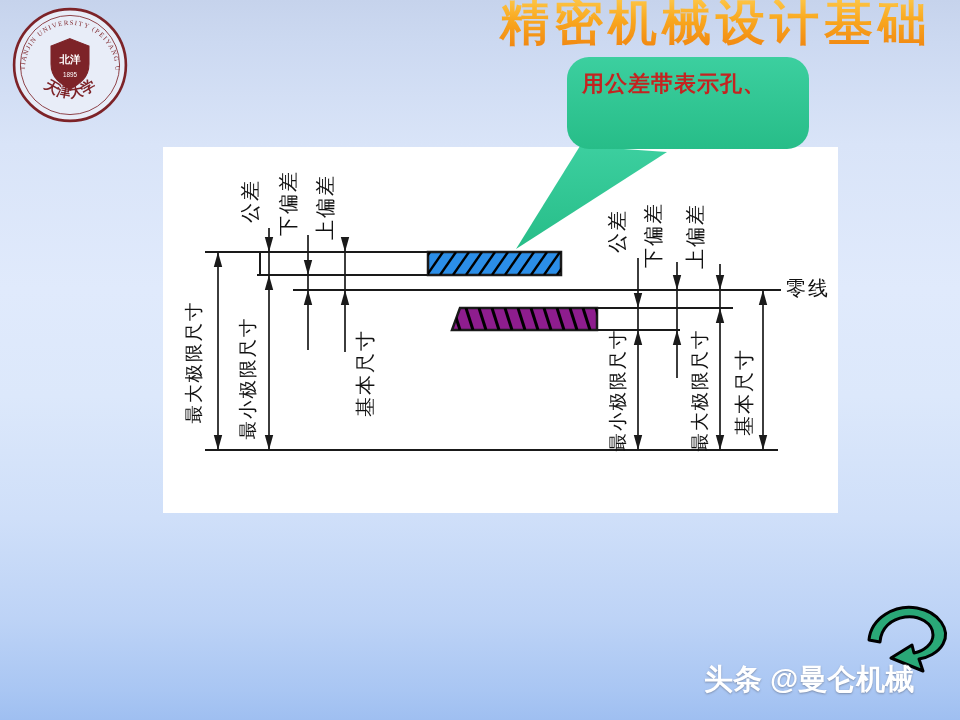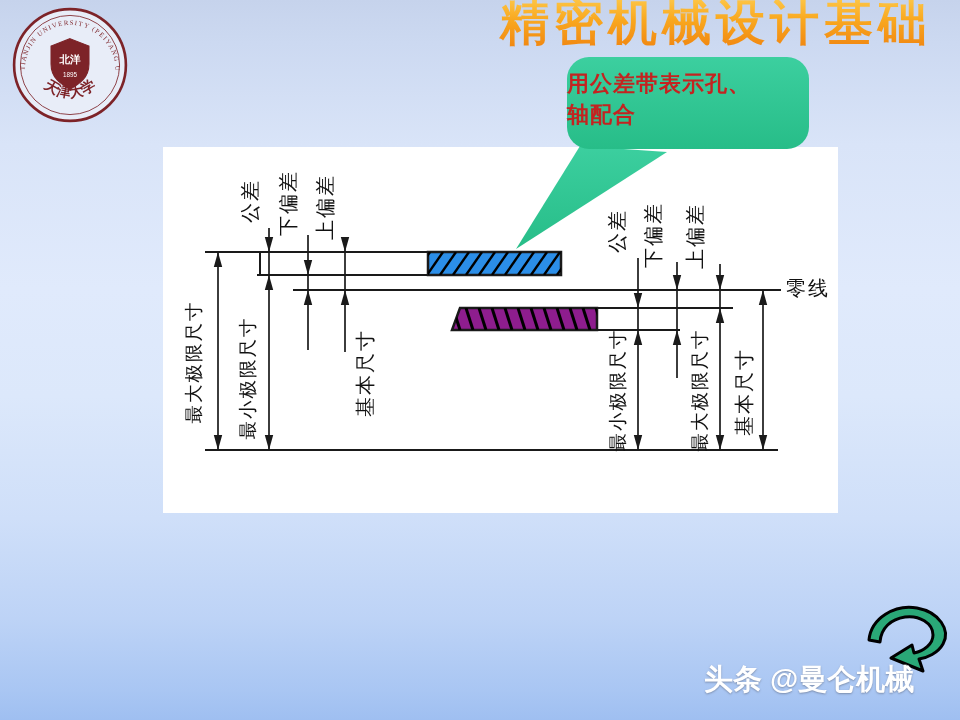--- a/index.html
+++ b/index.html
@@ -15,21 +15,21 @@
     background:linear-gradient(180deg,#ffd257 0%,#f9a81f 45%,#ee7d0d 100%);
     -webkit-background-clip:text;background-clip:text;color:transparent;
     z-index:6;
   }
   .seal{position:absolute;left:12px;top:7px;width:116px;height:116px;z-index:6;}
   .panel{position:absolute;left:163px;top:147px;width:675px;height:366px;background:#ffffff;z-index:1;}
   .layer{position:absolute;left:0;top:0;width:960px;height:720px;pointer-events:none;}
   .diagram-layer{z-index:2;}
   .callout-layer{z-index:3;}
   .callout-text{
-    position:absolute;left:567px;top:68px;width:214px;text-align:left;z-index:4;
+    position:absolute;left:567px;top:68px;width:214px;text-align:center;z-index:4;
     font-weight:bold;font-size:22px;line-height:31px;letter-spacing:1px;
     font-family:"Liberation Serif",serif;
   }
   .brand{position:absolute;left:704px;top:660px;width:212px;z-index:6;}
   .brand-text{
     font-size:29px;font-weight:bold;color:#ffffff;white-space:nowrap;
     text-shadow:0 1px 2px rgba(100,110,135,.65);
     font-family:"Liberation Sans",sans-serif;
   }
   .brand-arrow{position:absolute;left:852px;top:596px;width:102px;height:90px;z-index:6;}
@@ -157,21 +157,20 @@
       <linearGradient id="bubbleGrad" x1="0" y1="0" x2="0" y2="1">
         <stop offset="0" stop-color="#3ccf9f"></stop>
         <stop offset="1" stop-color="#27bd88"></stop>
       </linearGradient>
     </defs>
     <polygon points="580,146 667,152 516,249" fill="url(#bubbleGrad)"></polygon>
     <rect x="567" y="57" width="242" height="92" rx="22" ry="22" fill="url(#bubbleGrad)"></rect>
   </svg>
   <div class="callout-text" id="callout-text" style="color: rgb(196, 35, 32);">
     <div>用公差带表示孔、</div>
-    <div>轴配合</div>
   </div>
 
   <svg class="brand-arrow" viewBox="0 0 100 90">
     <path d="M16,44 C18,22 42,8 64,12 C86,16 98,34 90,48 C85,57 74,62 66,63
              L70,75 L38,62 L59,49 L61,57 C71,55 80,48 80,39 C80,27 66,19 52,21
              C38,23 28,32 27,46 Z" fill="#2aa877" stroke="#000000" stroke-width="3" stroke-linejoin="round"></path>
   </svg>
   <div class="brand">
     <span class="brand-text">
       <span>头条</span>

